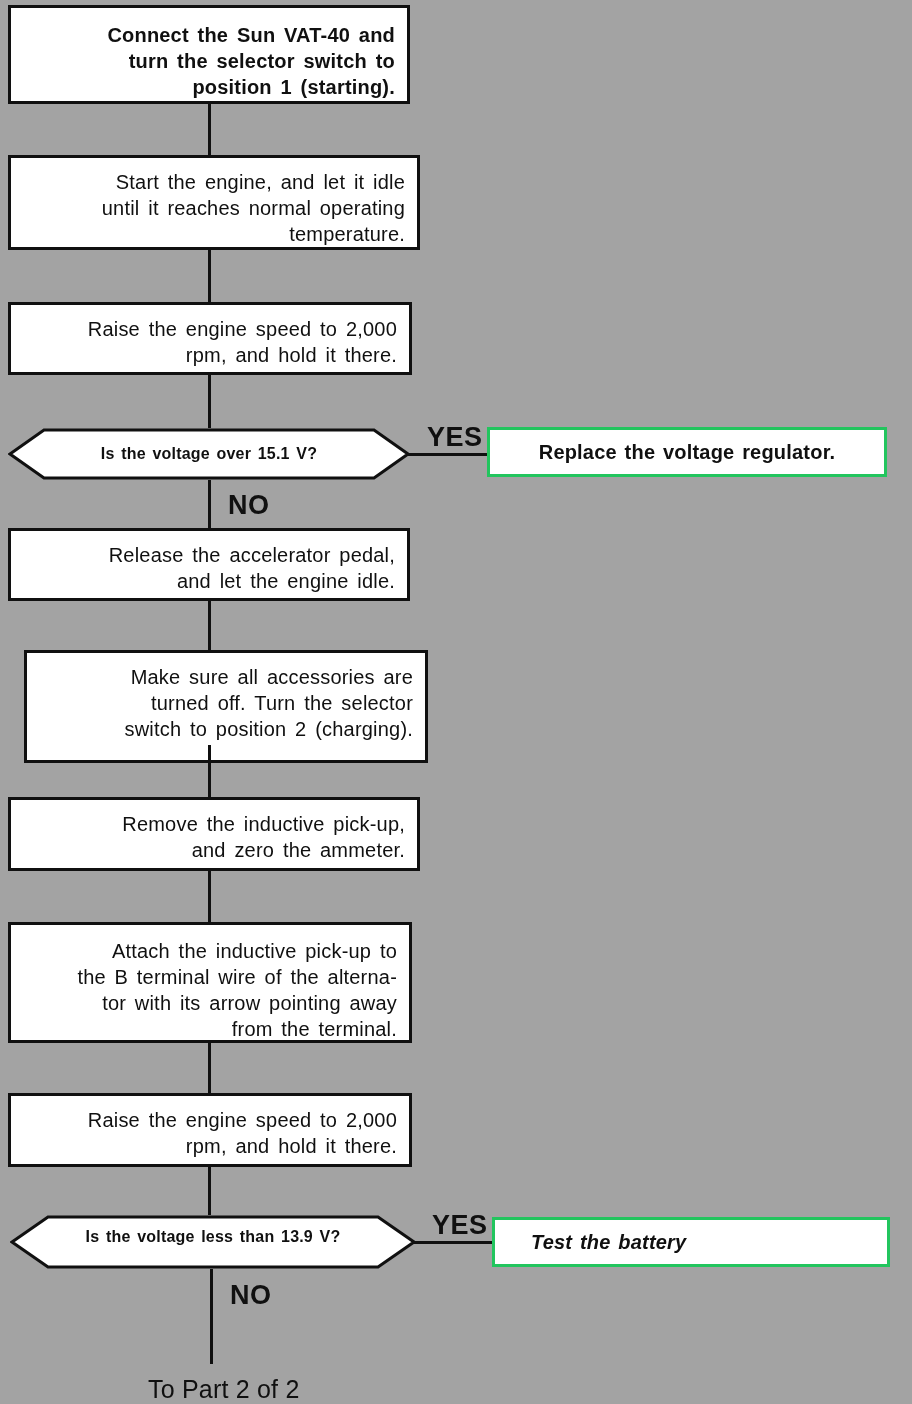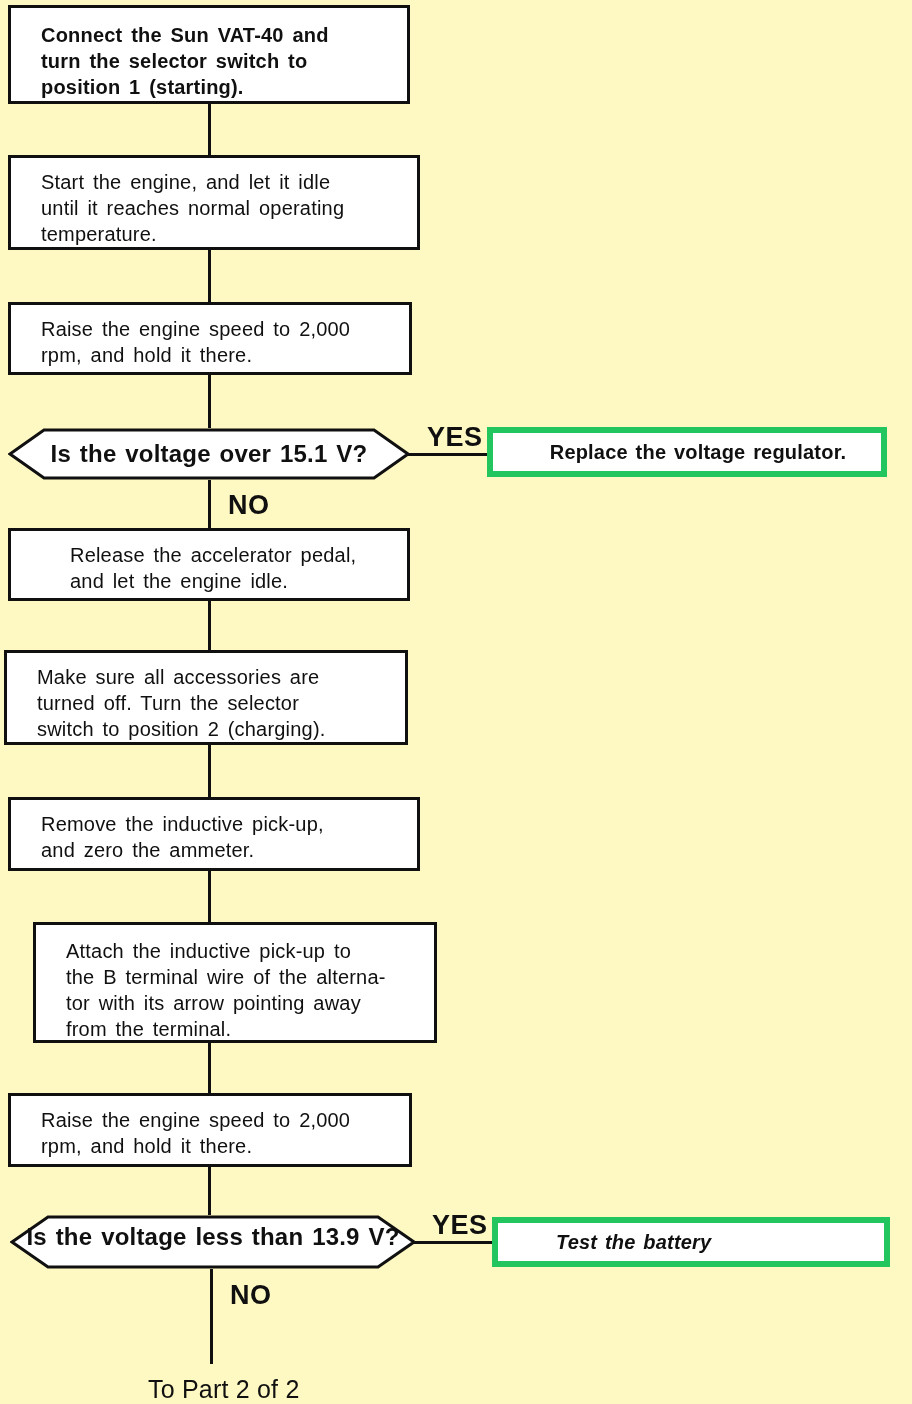--- a/index.html
+++ b/index.html
@@ -1,64 +1,64 @@
 <!DOCTYPE html>
 <html><head>
 <meta charset="utf-8">
 <style>
   html, body { margin: 0; padding: 0; background: #ffffff; }
   #canvas {
     position: relative;
     width: 912px;
     height: 1404px;
-    background: #fef9c3;
+    background: #a3a3a3;
     font-family: "Liberation Sans", sans-serif;
     color: #101010;
     overflow: hidden;
+    text-align: right;
   }
   .box {
     position: absolute;
     border: 3px solid #101010;
     background: #ffffff;
     box-sizing: border-box;
   }
   .box-text {
     white-space: pre-line;
     font-size: 20px;
     line-height: 26px;
     padding: 11px 12px 0 30px;
     word-spacing: 3px;
     letter-spacing: 0.2px;
   }
   .bold .box-text { font-weight: bold; }
   .action-box {
     position: absolute;
-    border: 6px solid #22c55e;
+    border: 3px solid #22c55e;
     background: #ffffff;
     box-sizing: border-box;
     display: flex;
     align-items: center;
-    padding-left: 22px;
   }
   .action-text {
     font-weight: bold;
     font-size: 20px;
     letter-spacing: 0.2px;
     word-spacing: 2px;
   }
   .centered { justify-content: center; }
   .decision { position: absolute; }
   .decision svg { position: absolute; left: 0; top: 0; display: block; }
   .decision-text {
     position: absolute;
     left: 0; top: 0; right: 0; bottom: 0;
     display: flex;
     align-items: center;
     justify-content: center;
-    font-size: 24px;
+    font-size: 16px;
     font-weight: bold;
     letter-spacing: 0.2px;
     word-spacing: 2px;
   }
   .line { position: absolute; background: #101010; }
   .branch-label {
     position: absolute;
     font-size: 27px;
     font-weight: bold;
     letter-spacing: 0.5px;
@@ -109,34 +109,34 @@
 
   <div class="branch-label" style="left:228px; top:490px;">NO</div>
   <div class="line" style="left:208px; top:480px; width:3px; height:48px;"></div>
 
   <div class="box" style="left:8px; top:528px; width:402px; height:73px;padding-left:29px;">
     <div class="box-text">Release the accelerator pedal,
 and let the engine idle.</div>
   </div>
   <div class="line" style="left:208px; top:601px; width:3px; height:49px;"></div>
 
-  <div class="box" style="left:4px; top:650px; width:404px; height:95px;">
+  <div class="box" style="left:24px; top:650px; width:404px; height:113px;">
     <div class="box-text">Make sure all accessories are
 turned off. Turn the selector
 switch to position 2 (charging).</div>
   </div>
   <div class="line" style="left:208px; top:745px; width:3px; height:52px;"></div>
 
   <div class="box" style="left:8px; top:797px; width:412px; height:74px;">
     <div class="box-text">Remove the inductive pick-up,
 and zero the ammeter.</div>
   </div>
   <div class="line" style="left:208px; top:871px; width:3px; height:51px;"></div>
 
-  <div class="box" style="left:8px; top:922px; width:404px; height:121px;margin-left:25px;">
+  <div class="box" style="left:8px; top:922px; width:404px; height:121px;">
     <div class="box-text" style="padding-top:13px;">Attach the inductive pick-up to
 the B terminal wire of the alterna-
 tor with its arrow pointing away
 from the terminal.</div>
   </div>
   <div class="line" style="left:208px; top:1043px; width:3px; height:50px;"></div>
 
   <div class="box" style="left:8px; top:1093px; width:404px; height:74px;">
     <div class="box-text">Raise the engine speed to 2,000
 rpm, and hold it there.</div>

